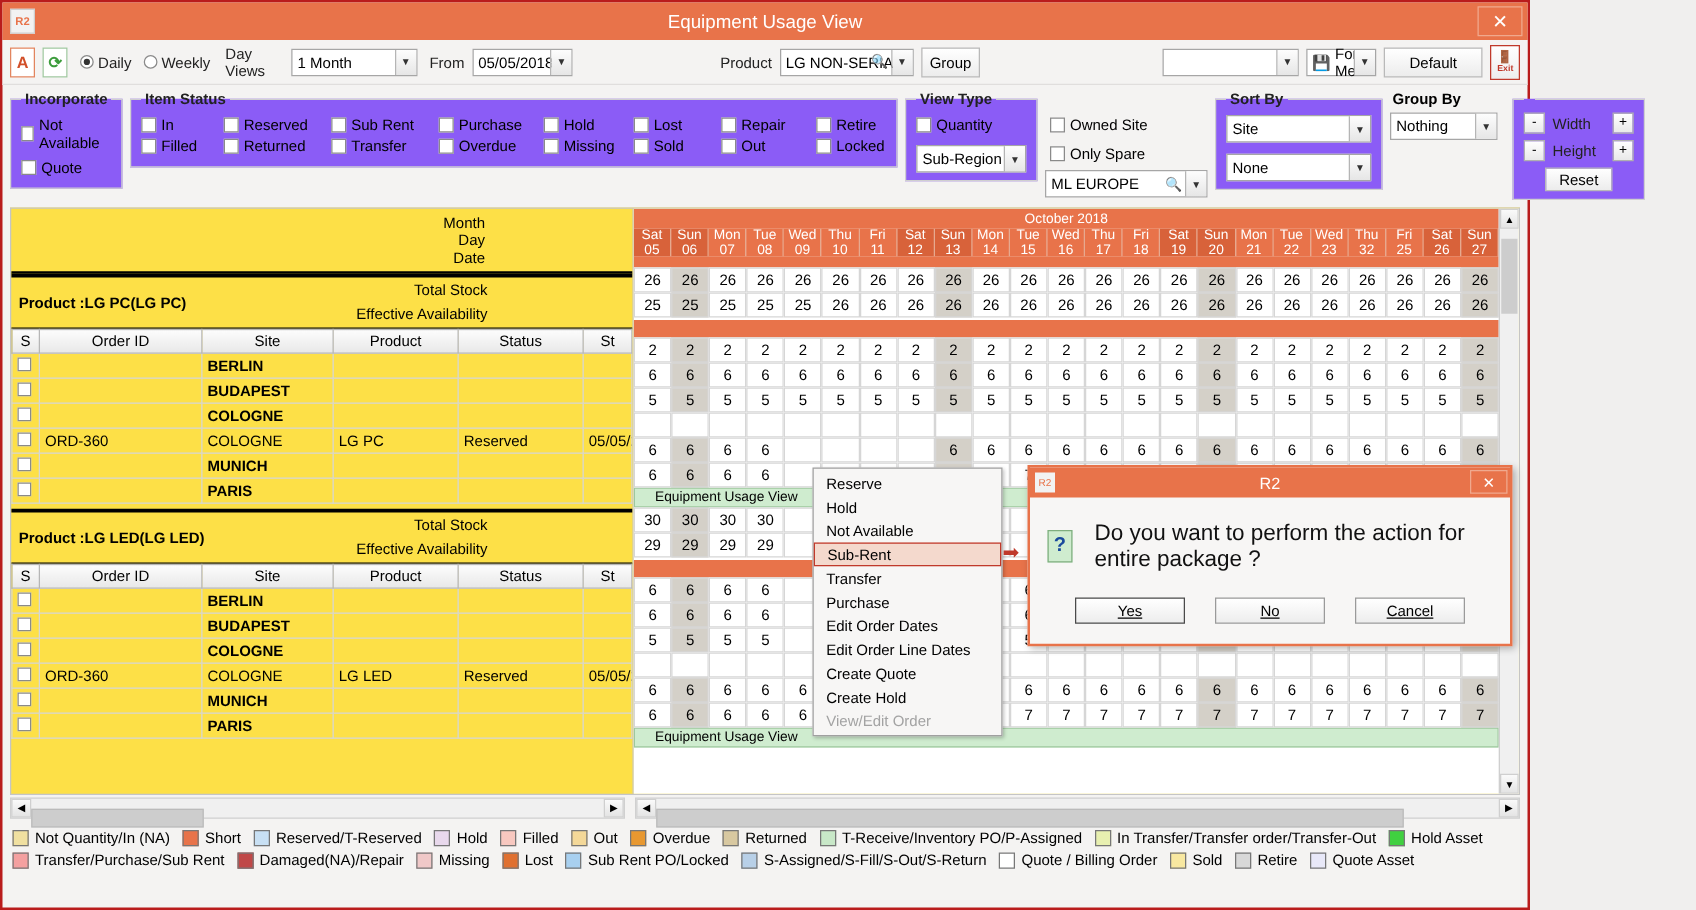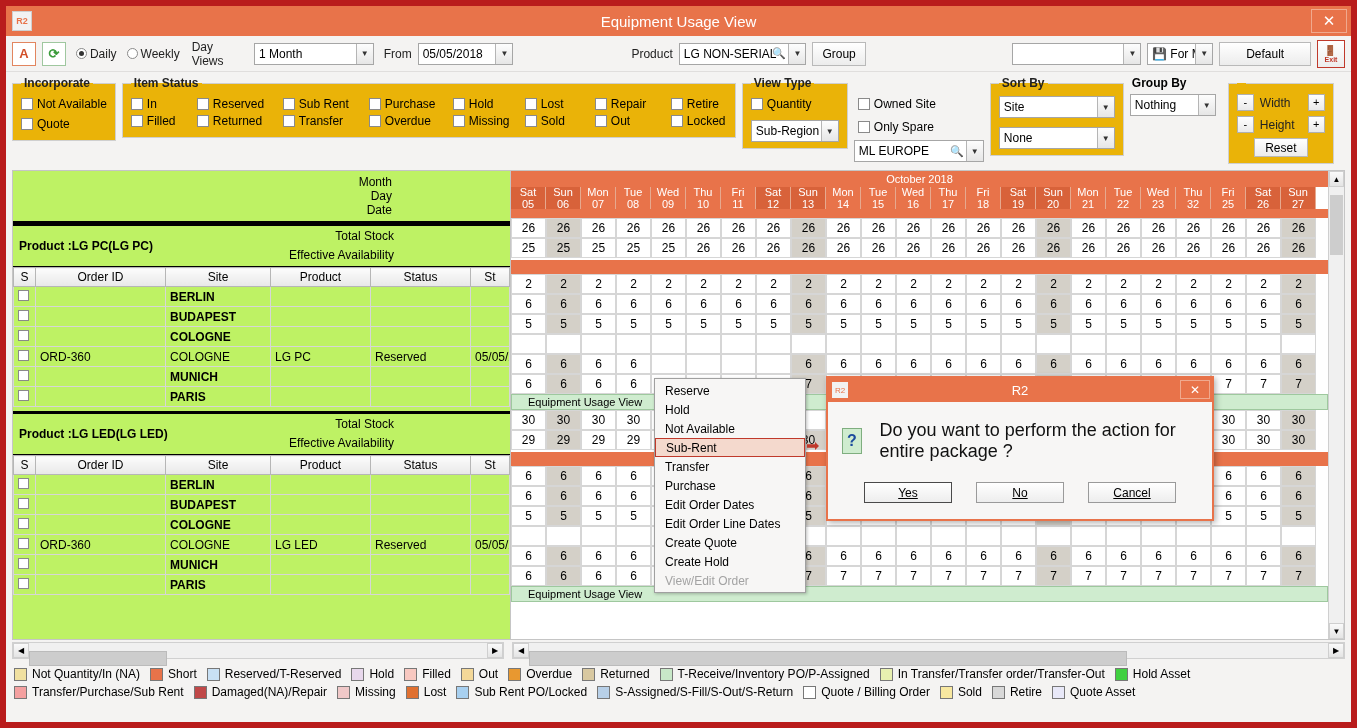--- a/index.html
+++ b/index.html
@@ -6,23 +6,23 @@
   html, body {
     margin: 0; padding: 0;
     width: 1357px; height: 728px;
     font-family: "Liberation Sans", sans-serif;
     font-size: 12px;
     background: #f0efee;
     overflow: hidden;
   }
   .app {
     position: relative;
-    width: 1357px; height: 728px;
+    width: 1224px; height: 728px;
     background: #f4f3f2;
-    border: 6px solid #b91c1c;
+    border: 2px solid #b91c1c;
   }
   
   .titlebar {
     height: 30px;
     background: #e8734a;
     display: flex; align-items: center;
     position: relative;
     color: #fff;
   }
   .titlebar .appicon {
@@ -99,21 +99,21 @@
     display:flex; align-items:center; justify-content:center;
     flex-direction: column; cursor: pointer;
   }
   
   .filters {
     display: flex; padding: 4px 6px 6px 6px; gap: 6px;
     align-items: flex-start;
   }
   fieldset.grp {
     border: 1px solid #cfcfcf; margin:0; padding: 4px 8px 6px 8px;
-    position: relative; background: #eab308;
+    position: relative; background: #8b5cf6;
   }
   fieldset.grp > legend {
     font-size: 12px; font-weight: bold; color: #222; padding: 0 3px;
   }
   .chk-row { display:flex; align-items:center; gap: 14px; margin: 3px 0; }
   .chk { display:flex; align-items:center; gap:4px; font-size:12px; }
   .box {
     width: 12px; height: 12px; border: 1px solid #8a8a8a; background: #fff;
     display:inline-block;
   }
@@ -122,21 +122,21 @@
     width: 17px; height: 17px; border: 1px solid #b0b0b0;
     background: linear-gradient(#ffffff,#e9e9e9);
     display:flex; align-items:center; justify-content:center;
     font-size: 11px; cursor:pointer; line-height: 1;
   }
   
   .main {
     display: flex; margin: 0 6px;
     height: 470px;
     border: 1px solid #c5c5c5;
-    background: #bef264;
+    background: #fde047;
   }
   .left-pane { width: 498px; position: relative; border-right: 1px solid #c5c5c5; overflow: hidden; }
   .right-pane { flex: 1; position: relative; overflow: hidden; background:#fff; }
 
   .lp-head {
     height: 52px; border-bottom: 2px solid #000;
     display:flex; flex-direction:column; align-items:flex-end;
     justify-content:center; padding-right: 118px; font-size: 12px;
   }
   .prod-band {

